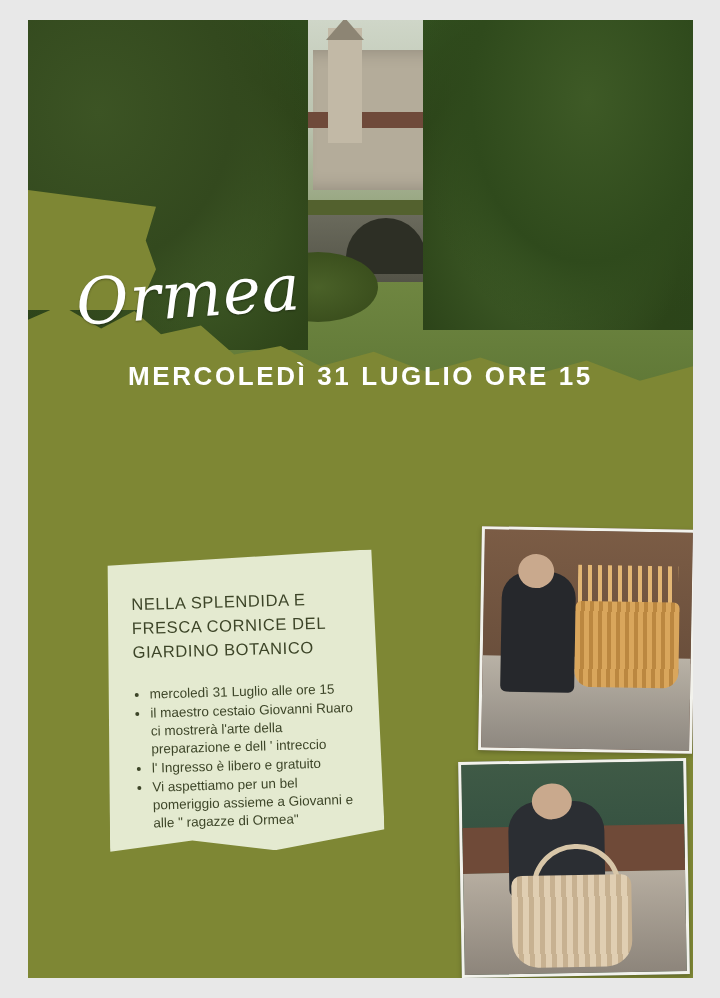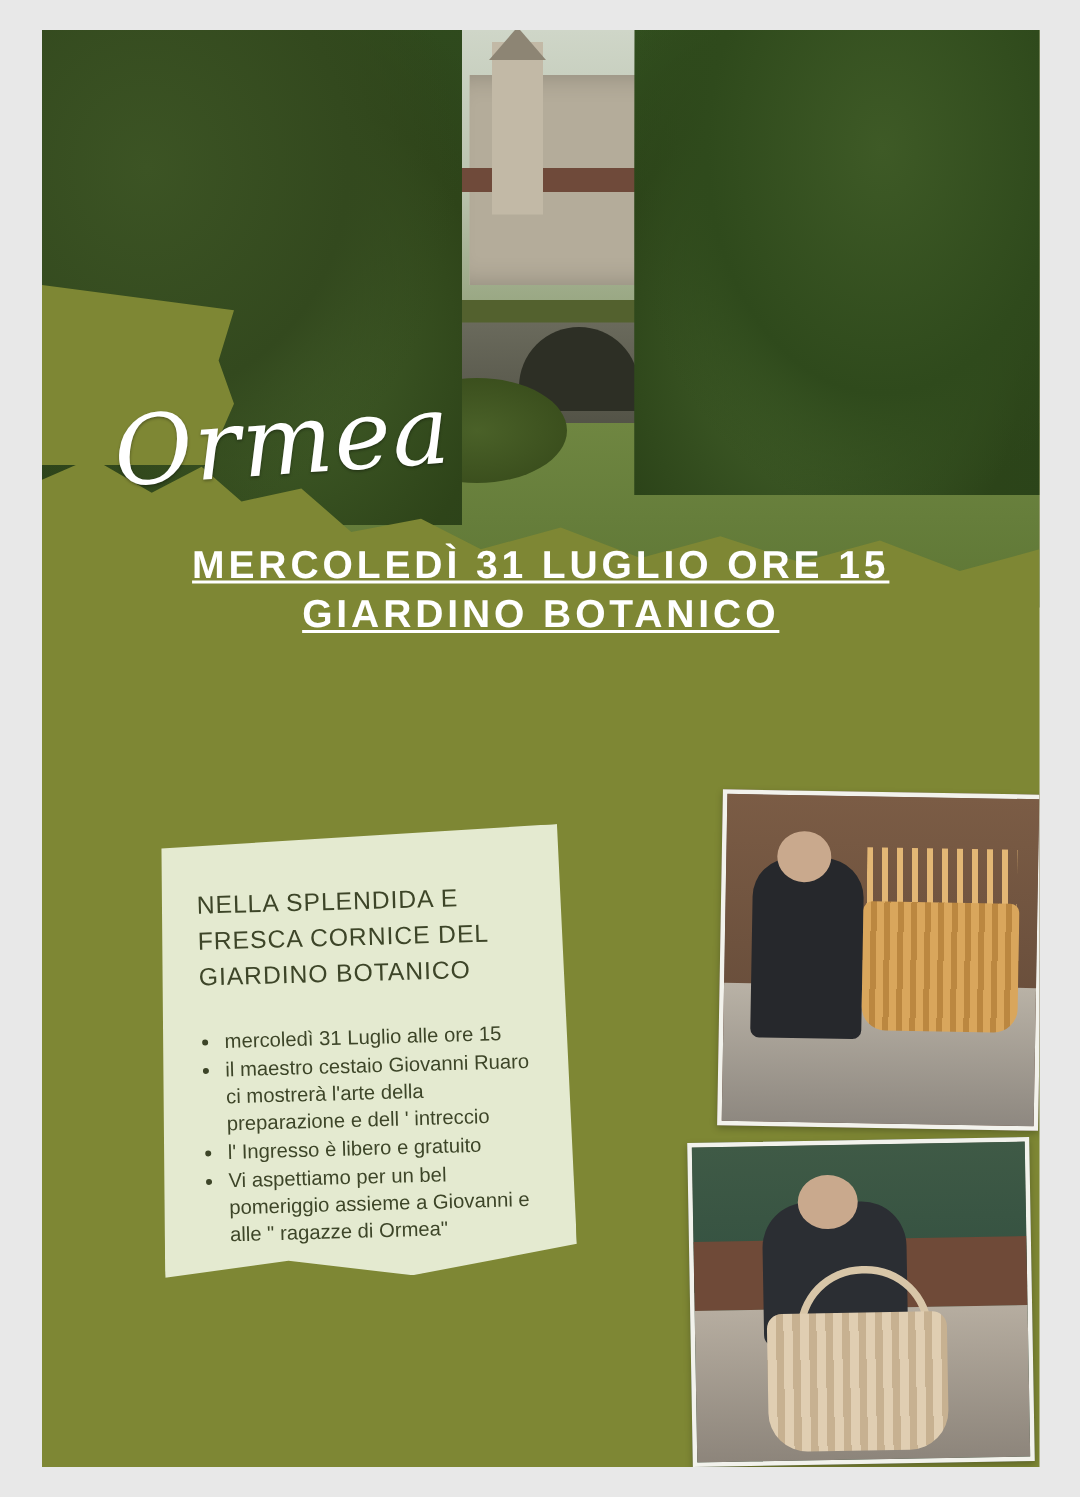--- a/index.html
+++ b/index.html
@@ -144,21 +144,20 @@
     left: 0;
     top: 340px;
     width: 665px;
     text-align: center;
     color: #ffffff;
     font-weight: bold;
     font-size: 26px;
     letter-spacing: 2.6px;
     line-height: 33px;
     text-transform: uppercase;
-    text-decoration: underline;
   }
   .headline div { white-space: nowrap; }
 
   
   .info-card {
     position: absolute;
     left: 78px;
     top: 533px;
     width: 275px;
     height: 298px;
@@ -290,21 +289,20 @@
     <div class="hero-trees-right"></div>
   </div>
 
   <div class="torn-band"></div>
   <div class="torn-band-left"></div>
 
   <div class="script-title">Ormea</div>
 
   <div class="headline">
     <div>MERCOLEDÌ 31 LUGLIO ORE 15</div>
-    <div>GIARDINO BOTANICO</div>
   </div>
 
   <div class="info-card">
     <div class="info-card-inner">
       <div class="info-title">NELLA SPLENDIDA E FRESCA CORNICE DEL GIARDINO BOTANICO</div>
       <ul class="info-list">
         <li>mercoledì 31 Luglio alle ore 15</li>
         <li>il maestro cestaio Giovanni Ruaro ci mostrerà l'arte della preparazione e dell ' intreccio</li>
         <li>l' Ingresso è libero e gratuito</li>
         <li>Vi aspettiamo per un bel pomeriggio assieme a Giovanni e alle " ragazze di Ormea"</li>

